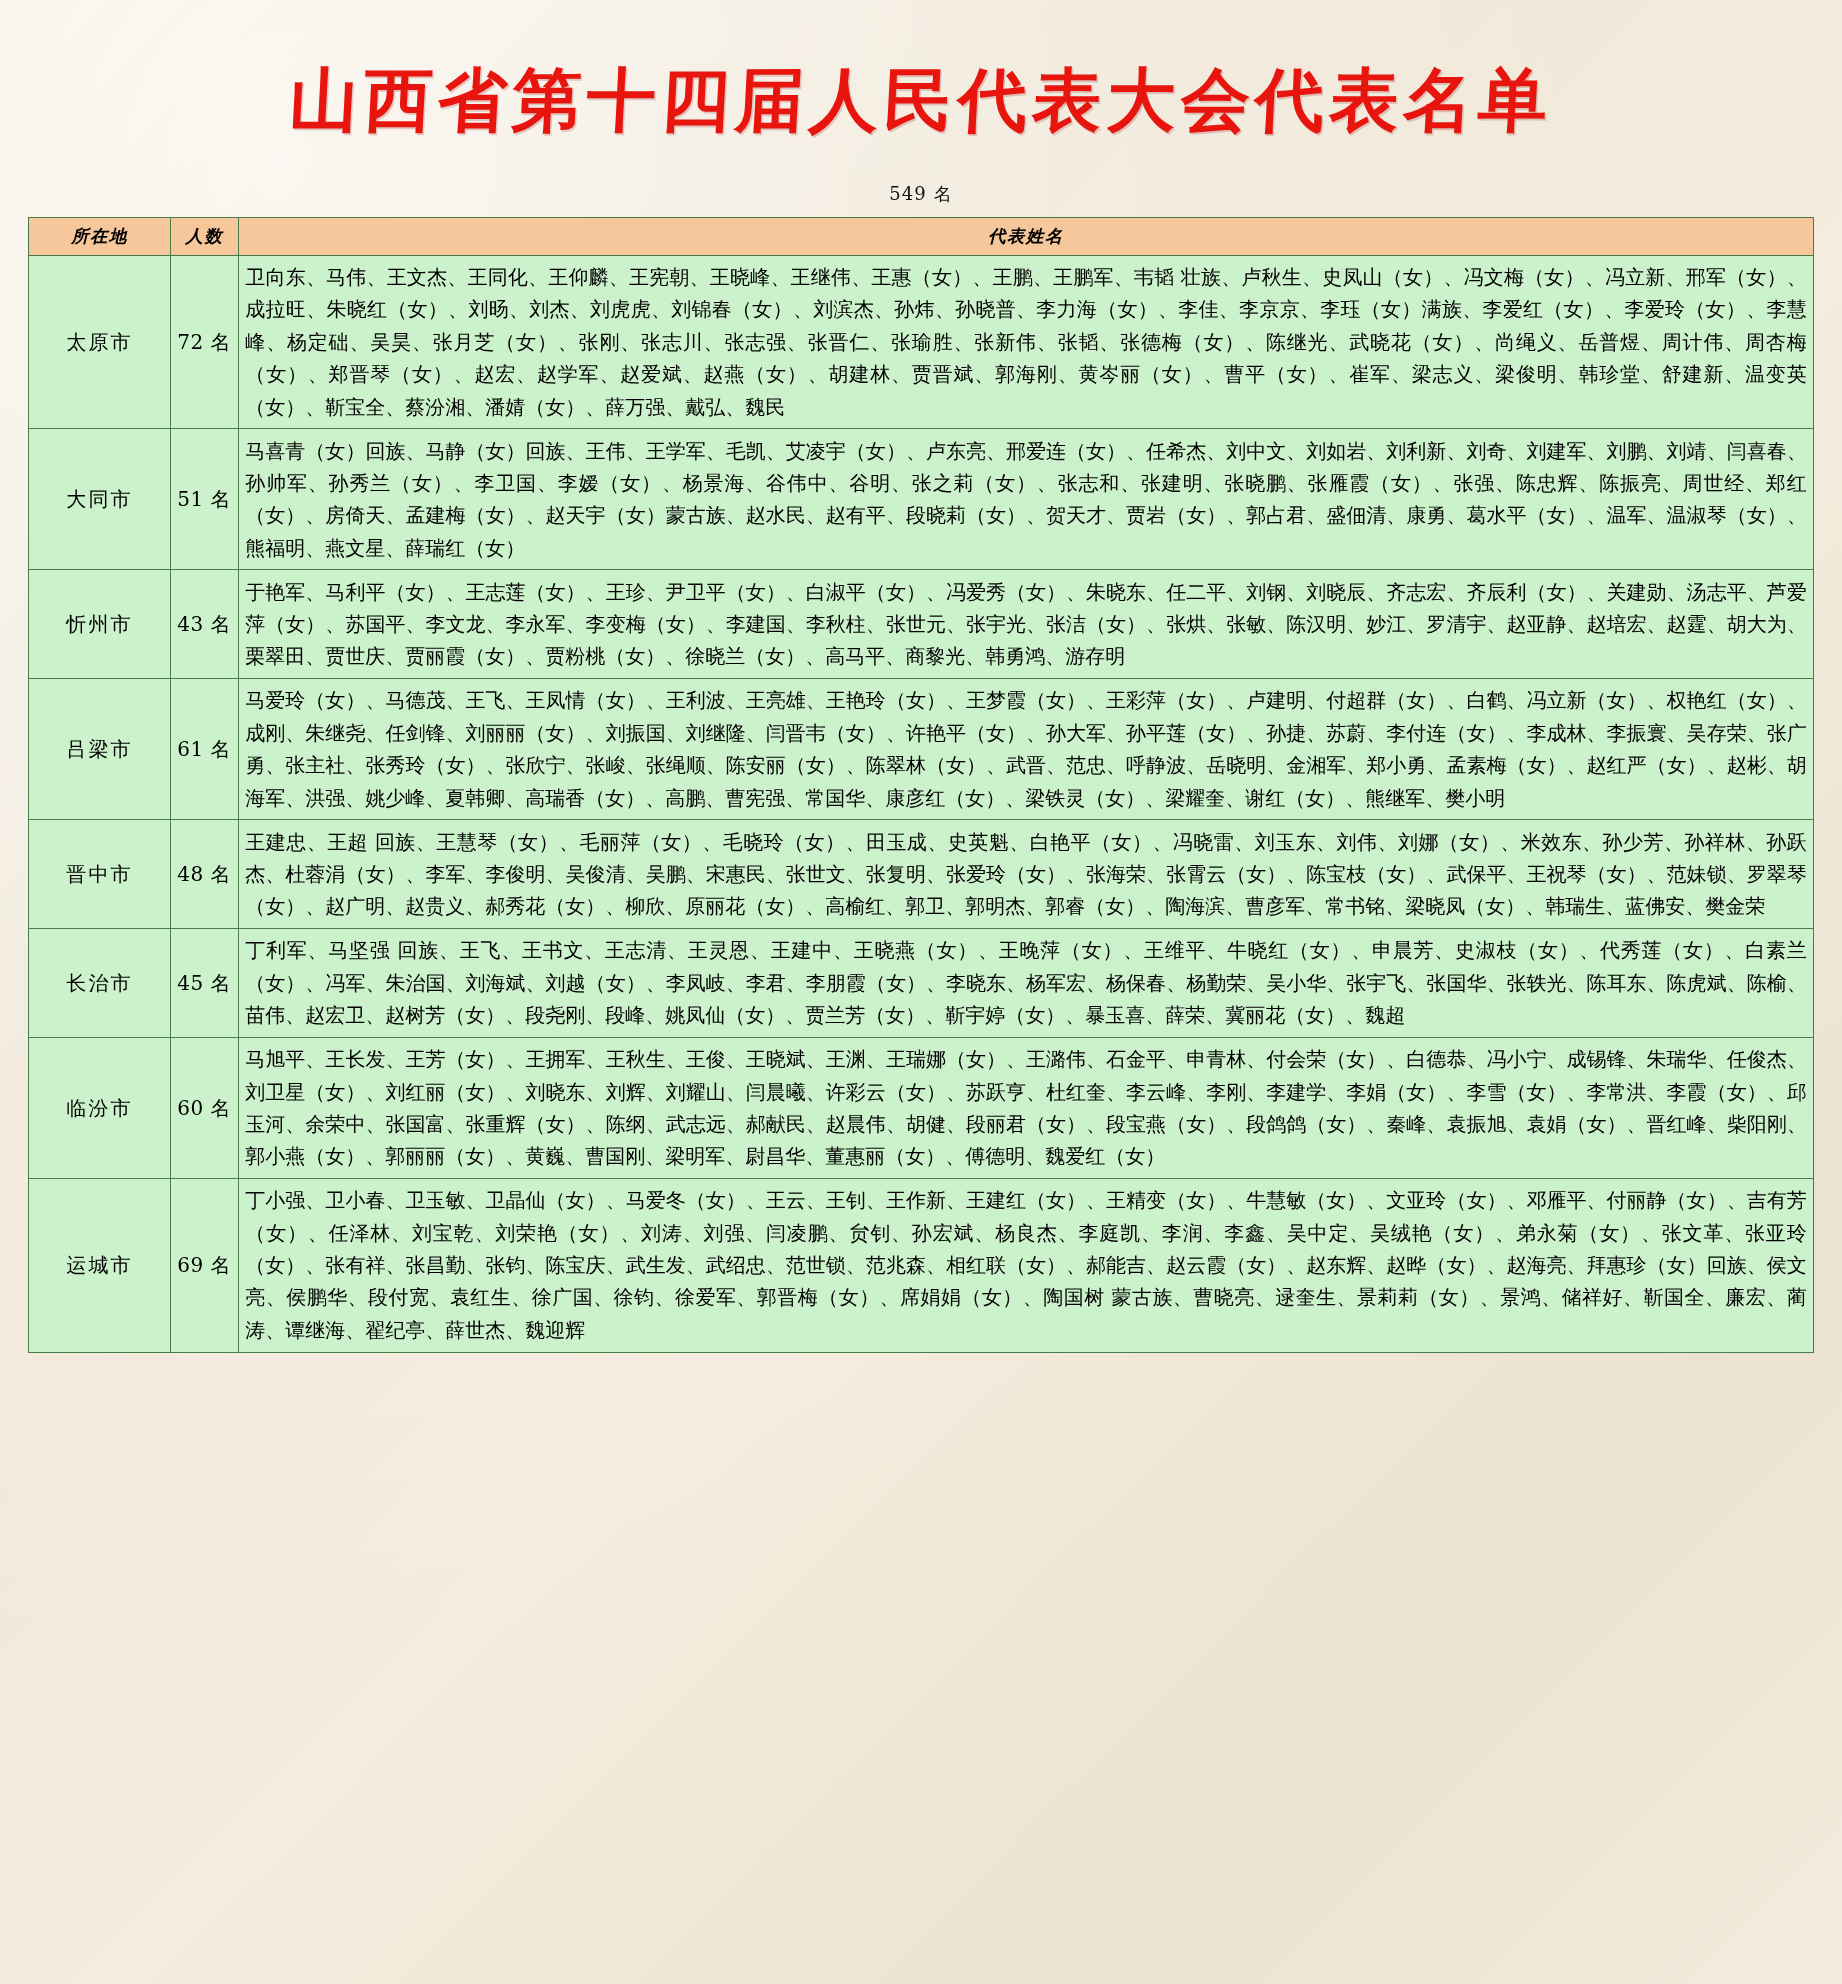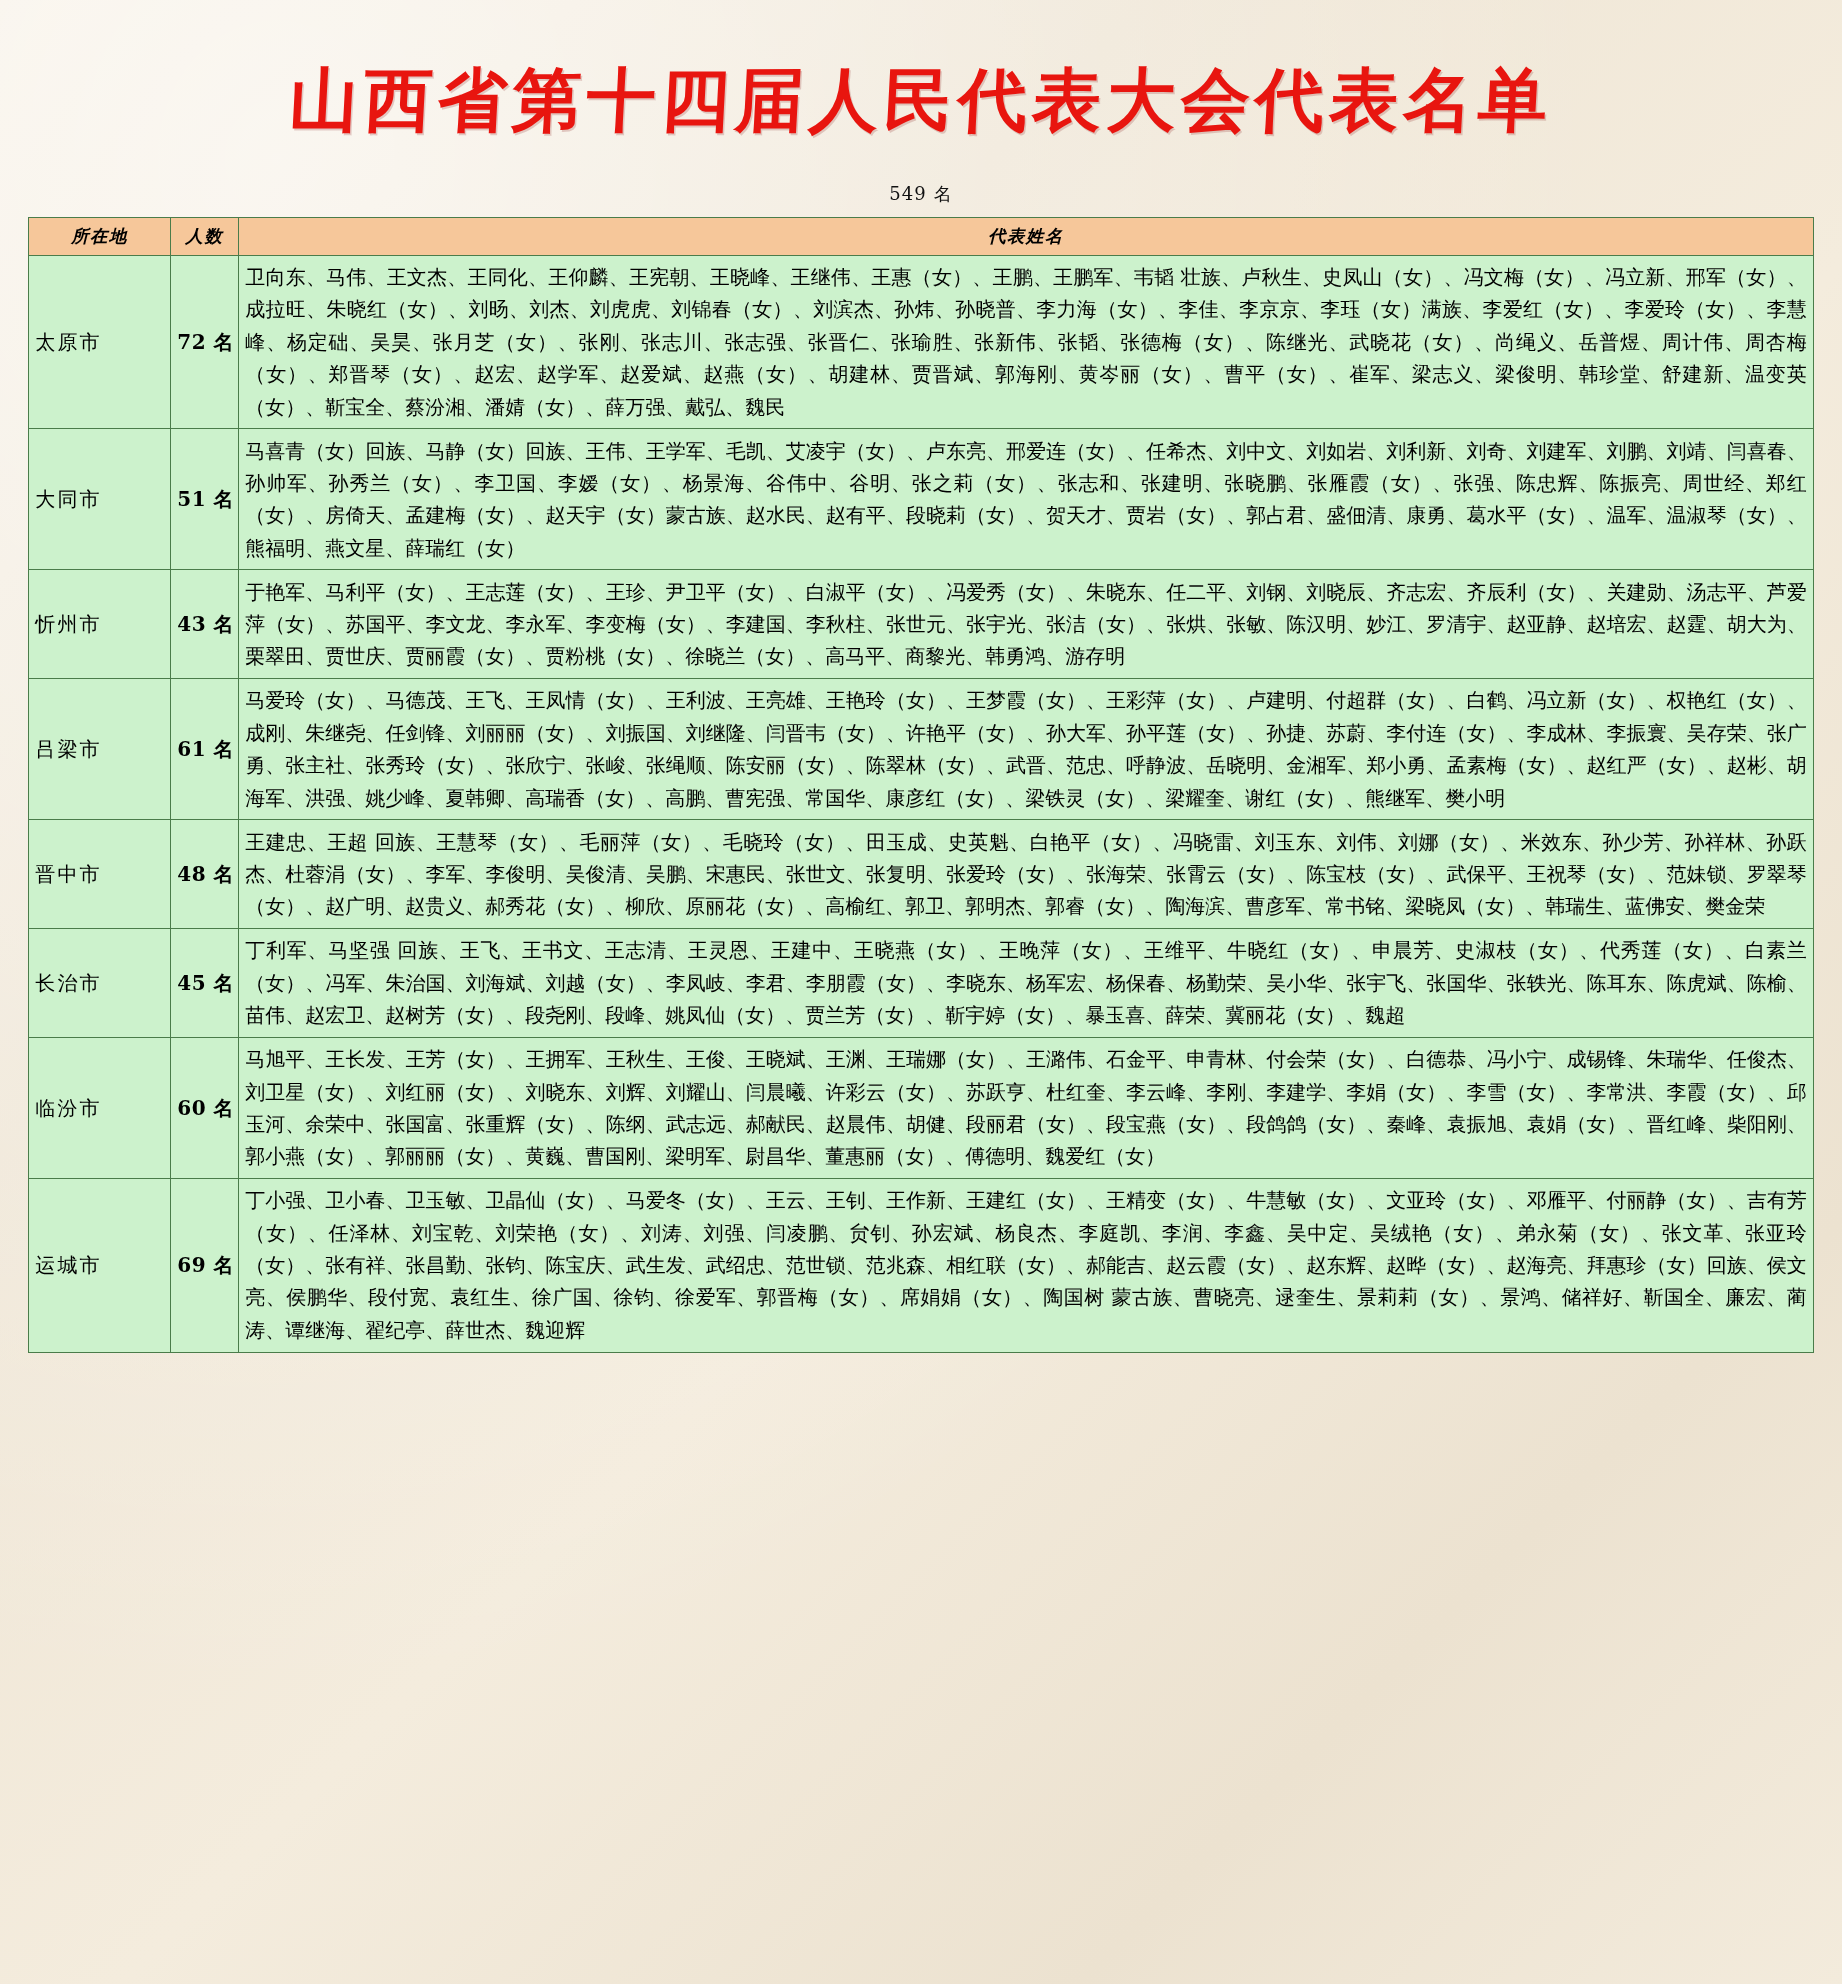--- a/index.html
+++ b/index.html
@@ -70,28 +70,28 @@
   table.roster td {
     border: 1.1px solid #4a7c4a;
     background: #ccf2cc;
     font-size: 20px;
     line-height: 1.62;
     color: #000;
     vertical-align: middle;
     padding: 5.3px 6.3px;
   }
   td.region {
+    text-align: center;
     letter-spacing: 2.1px;
     white-space: normal;
   }
   td.count {
     text-align: left;
     letter-spacing: 0.5px;
     white-space: nowrap;
-    font-weight: bold;
   }
   td.names {
     text-align: justify;
     text-align-last: left;
     letter-spacing: 0px;
     padding: 6.3px 7.4px 7.4px 7.4px;
   }
 </style>
 </head>
 <body>

